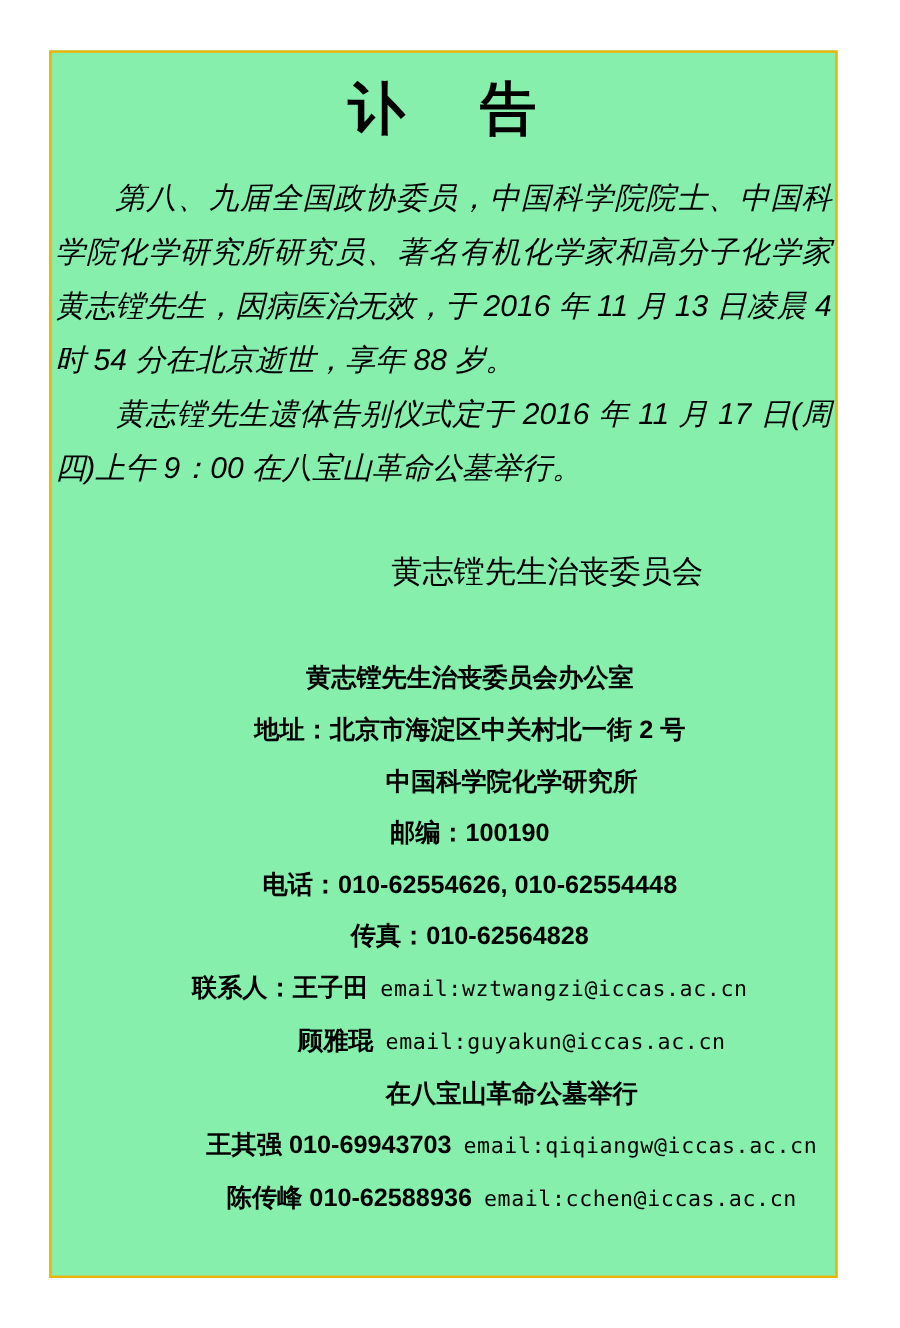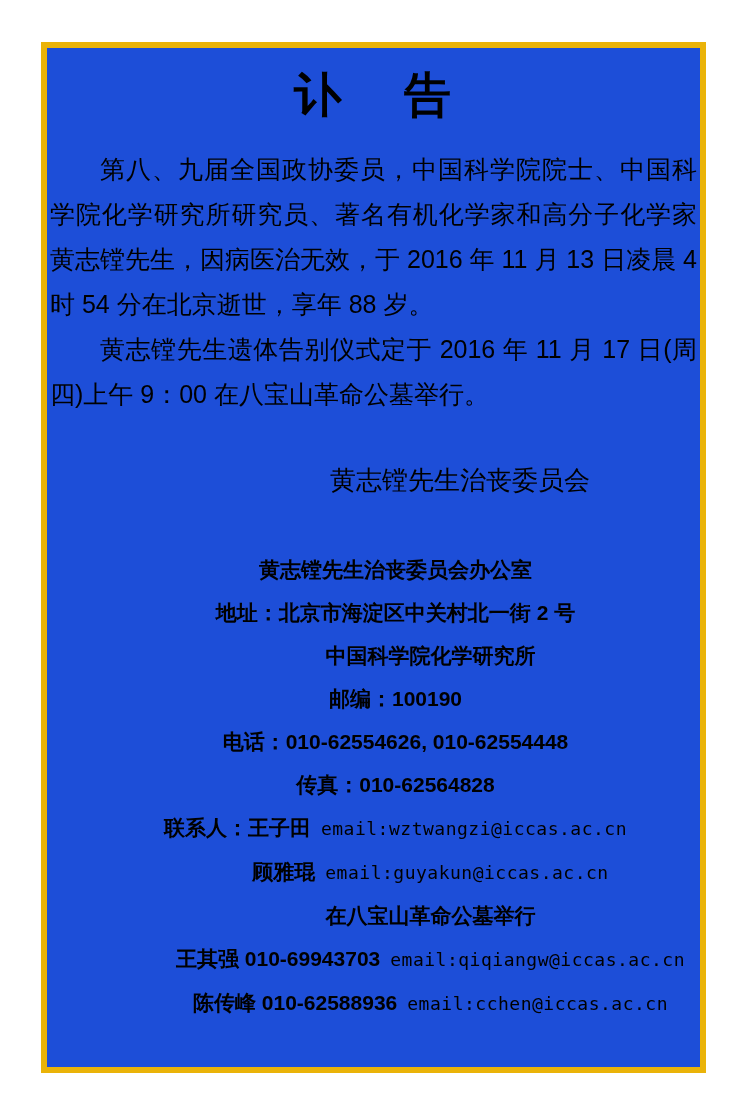--- a/index.html
+++ b/index.html
@@ -13,41 +13,42 @@
     position: relative;
     font-family: "Liberation Sans", sans-serif;
     color: #000000;
   }
   .frame {
     position: absolute;
     left: 41px;
     top: 42px;
     width: 653px;
     height: 1019px;
-    border: 6px solid #eab308;
-    background: #1d4ed8;
+    border: 2px solid #eab308;
+    background: #86efac;
     overflow: hidden;
   }
   .title {
     margin-top: 16px;
     text-align: center;
     font-size: 47px;
     font-weight: bold;
     line-height: 62px;
     word-spacing: 46px;
     letter-spacing: 2px;
     white-space: pre;
   }
   .para {
     font-size: 25px;
     line-height: 45px;
     text-align: justify;
     text-indent: 2em;
     margin: 0;
     padding: 0 3px;
+    font-style: italic;
   }
   .para-first {
     margin-top: 21px;
   }
   .para-second {
     margin-top: 0;
   }
   .sig {
     margin: 40px 80px 0 auto;
     width: 290px;

